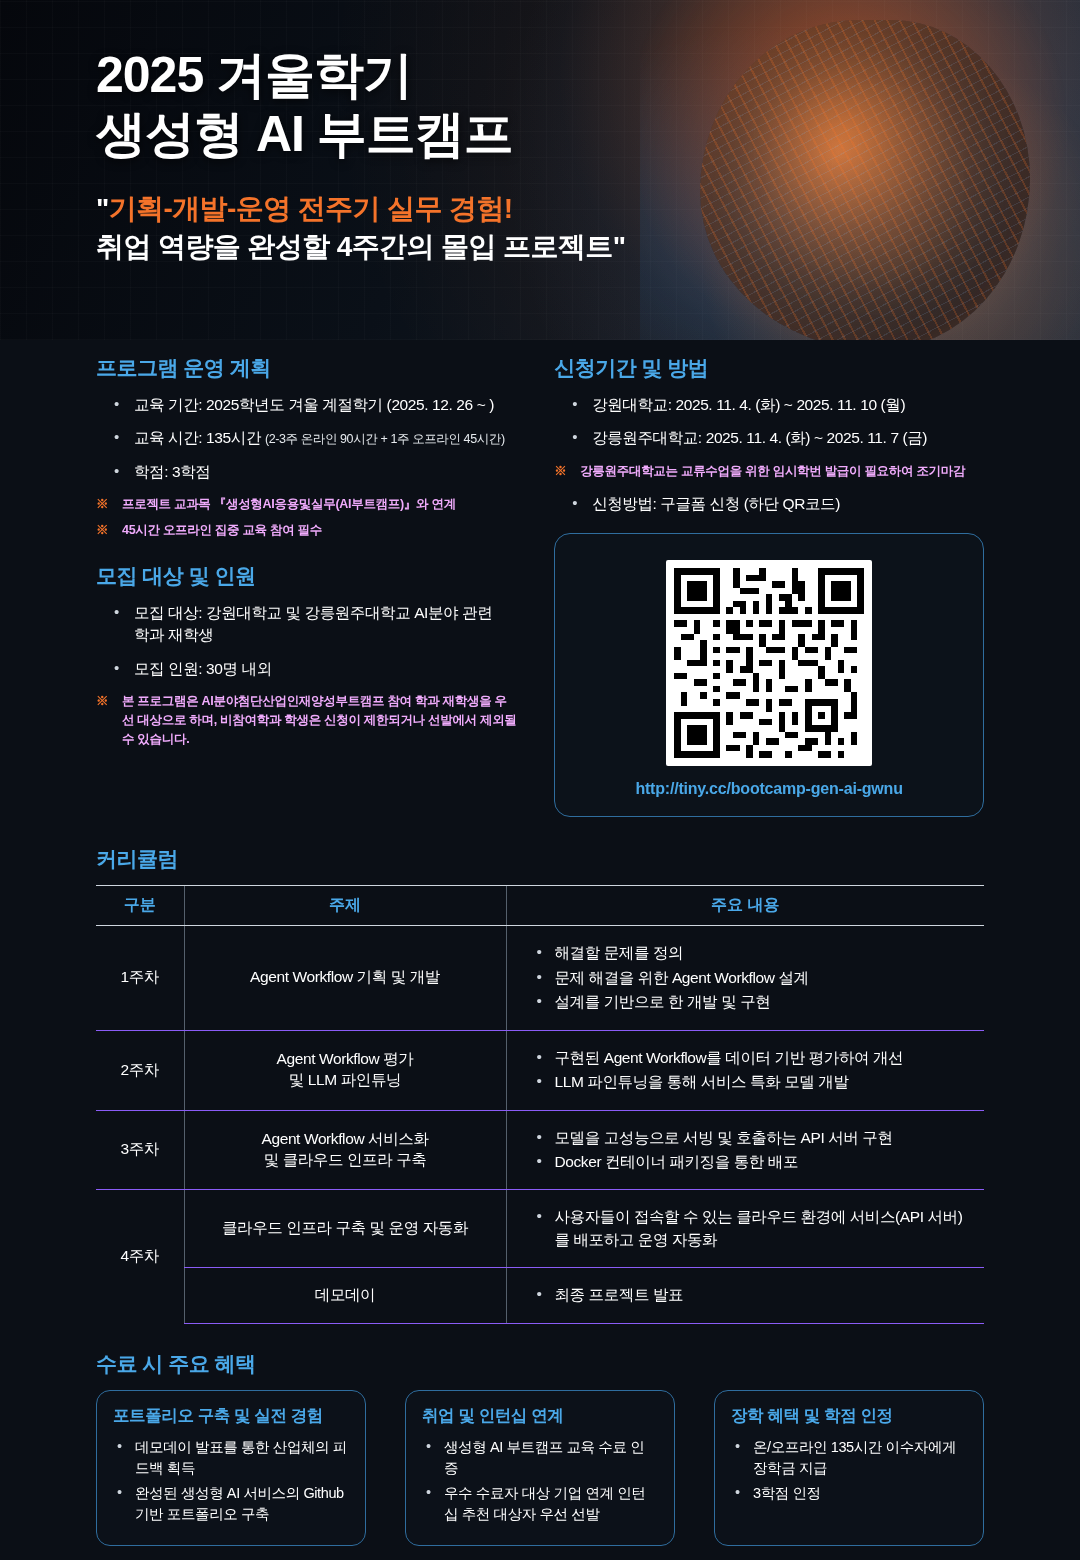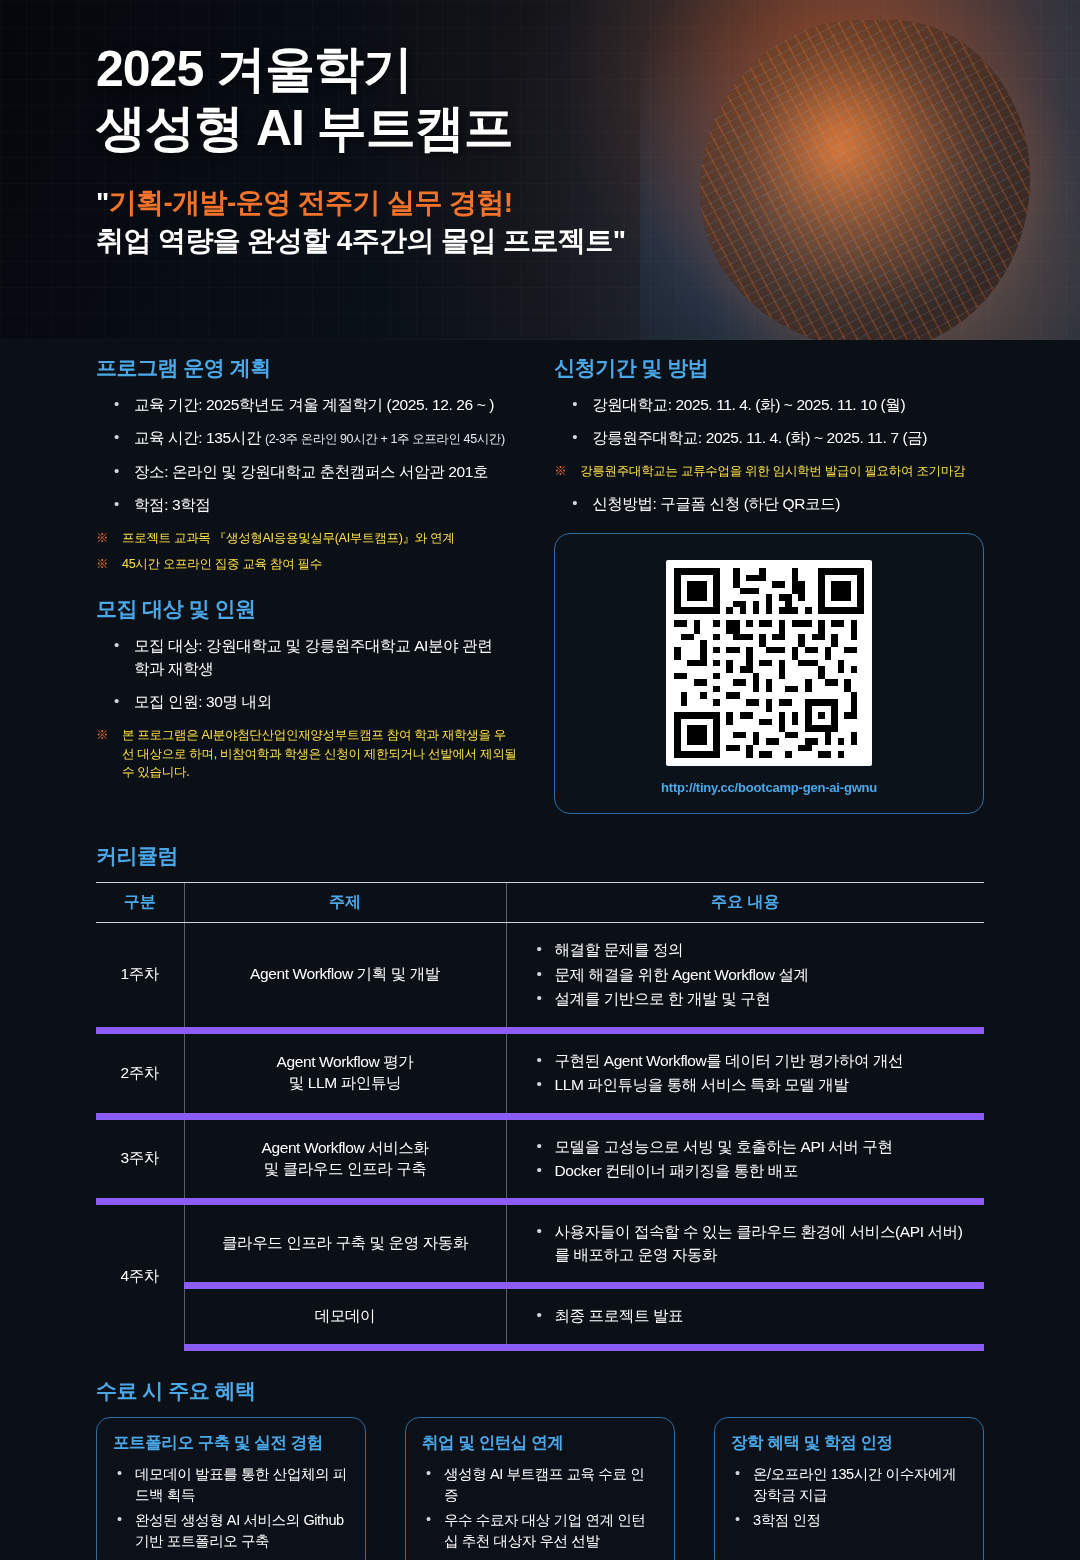--- a/index.html
+++ b/index.html
@@ -41,21 +41,21 @@
       repeating-linear-gradient(-28deg, rgba(130,190,255,0.13) 0 1px, rgba(0,0,0,0) 1px 9px),
       radial-gradient(ellipse at 42% 40%, rgba(255,150,70,0.40), rgba(20,26,34,0.85) 72%);
     box-shadow:0 0 60px rgba(255,110,30,0.25) inset;
   }
   .hero-grid{
     position:absolute; inset:0;
     background-image:
       repeating-linear-gradient(0deg, rgba(255,255,255,0.020) 0 1px, rgba(0,0,0,0) 1px 26px),
       repeating-linear-gradient(90deg, rgba(255,255,255,0.020) 0 1px, rgba(0,0,0,0) 1px 26px);
   }
-  .hero-text { position:absolute; left:96px; top:40px; z-index:4; }
+  .hero-text { position:absolute; left:96px; top:46px; z-index:4; }
   .title-l1, .title-l2 {
     font-size:50px; font-weight:bold; letter-spacing:-1px; line-height:1.18;
     text-shadow:0 2px 10px rgba(0,0,0,0.75);
   }
   .subtitle { margin-top:26px; line-height:1.34; }
   .sub-l1 { font-size:28px; font-weight:bold; letter-spacing:-0.6px; }
   .sub-l2 { font-size:28px; font-weight:bold; letter-spacing:-0.6px; }
   .q { color:#ffffff; }
   .accent { color:#f4732a; }
 
@@ -73,54 +73,54 @@
   ul.blist li {
     position:relative; padding-left:26px; margin-bottom:11px;
     font-size:15.5px; line-height:1.45; color:#ffffff; letter-spacing:-0.4px;
   }
   ul.blist li:before{
     content:"•"; position:absolute; left:6px; top:-1px; color:#cfd6de; font-size:15px;
   }
   li .small { font-size:12.5px; color:#e6eaee; }
   .note {
     position:relative; padding-left:26px; margin-bottom:7px;
-    font-size:12.5px; font-weight:normal; color:#fde047; line-height:1.5; letter-spacing:-0.3px;
+    font-size:12.5px; font-weight:bold; color:#f0abfc; line-height:1.5; letter-spacing:-0.3px;
   }
   .note:before{ content:"※"; position:absolute; left:0; top:0; color:#f4732a; font-size:12.5px; }
   .note.wide { font-size:12.5px; }
 
   
   .qr-panel{
     margin-top:18px;
     border:1.5px solid #2f6d9e;
     border-radius:16px;
     padding:26px 20px 18px;
     text-align:center;
     background:rgba(14,22,32,0.45);
   }
   .qr-box{
     width:206px; height:206px; margin:0 auto;
     background:#ffffff; padding:8px; border-radius:2px;
   }
   .qr-link{
-    margin-top:14px; color:#4aa8e8; font-size:13px; font-weight:bold; letter-spacing:-0.2px;
+    margin-top:14px; color:#4aa8e8; font-size:16px; font-weight:bold; letter-spacing:-0.2px;
   }
 
   
   .curri { margin-top:28px; }
   table.curri-table{
     width:100%; border-collapse:collapse; table-layout:fixed;
   }
   table.curri-table th{
     color:#4aa8e8; font-size:16px; font-weight:bold; padding:9px 6px;
     border-top:1.5px solid #cfd6de; border-bottom:1px solid #cfd6de;
   }
   table.curri-table td{
     padding:14px 10px; font-size:15.5px; color:#ffffff; vertical-align:middle;
-    border-bottom:7px solid #8b5cf6; letter-spacing:-0.4px;
+    border-bottom:1px solid #8b5cf6; letter-spacing:-0.4px;
   }
   .col-week{ width:88px; text-align:center; }
   .col-topic{ width:322px; text-align:center; }
   .col-detail{ padding-left:26px !important; }
   .vsep { border-left:1px solid #55606c; }
   ul.tlist{ list-style:none; margin:0; padding:0; }
   ul.tlist li{ position:relative; padding-left:22px; line-height:1.45; margin:2px 0; }
   ul.tlist li:before{ content:"•"; position:absolute; left:4px; top:-1px; color:#cfd6de; }
   .nb { border-bottom:none !important; }
 
@@ -164,21 +164,20 @@
 <div class="content">
 
   <div class="cols">
 
     <div class="col-left">
 
       <h3 class="sec-title">프로그램 운영 계획</h3>
       <ul class="blist">
         <li><span>교육 기간: 2025학년도 겨울 계절학기 (2025. 12. 26 ~ )</span></li>
         <li><span>교육 시간: 135시간 </span><span class="small">(2-3주 온라인 90시간 + 1주 오프라인 45시간)</span></li>
-        <li><span>장소: 온라인 및 강원대학교 춘천캠퍼스 서암관 201호</span></li>
         <li><span>학점: 3학점</span></li>
       </ul>
       <div class="note">프로젝트 교과목 『생성형AI응용및실무(AI부트캠프)』와 연계</div>
       <div class="note">45시간 오프라인 집중 교육 참여 필수</div>
 
       <h3 class="sec-title" style="margin-top:22px;">모집 대상 및 인원</h3>
       <ul class="blist">
         <li><span>모집 대상: 강원대학교 및 강릉원주대학교 AI분야 관련학과 재학생</span></li>
         <li><span>모집 인원: 30명 내외</span></li>
       </ul>

